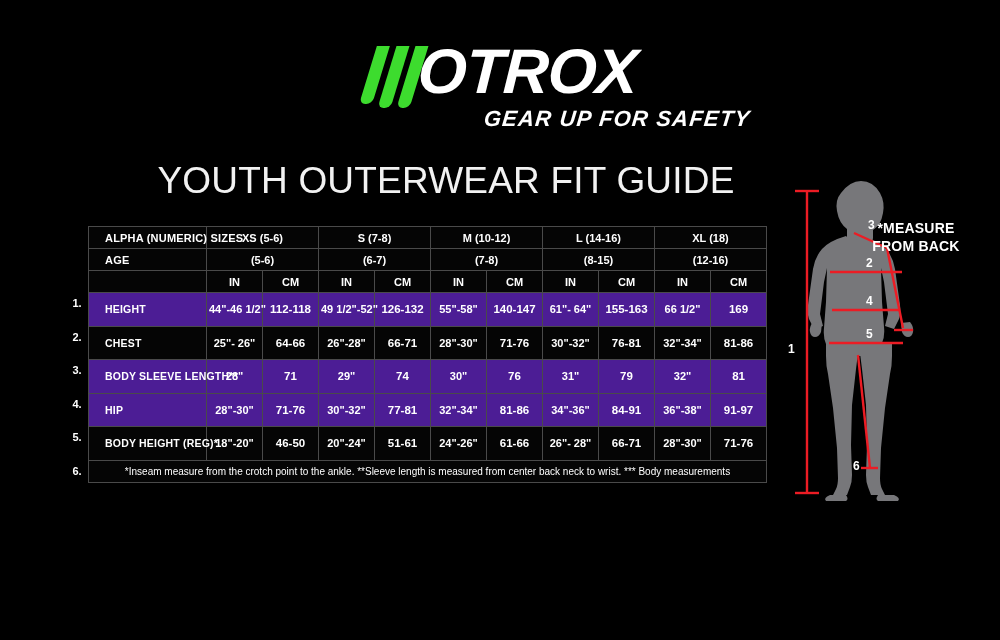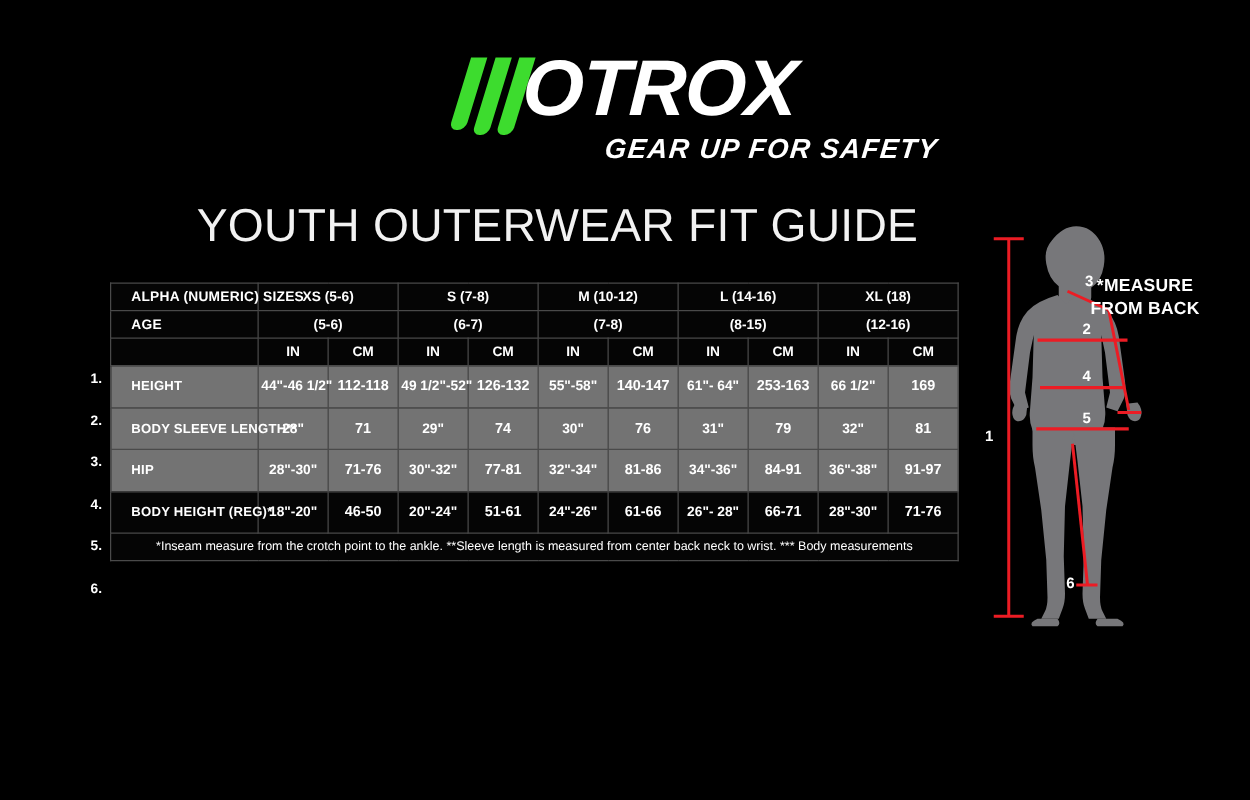--- a/index.html
+++ b/index.html
@@ -100,21 +100,21 @@
     background: #050505;
     white-space: nowrap;
   }
   td.label-col {
     text-align: left;
     padding-left: 16px;
     font-size: 10.5px;
     letter-spacing: 0.2px;
   }
   td.cm-val { font-weight: bold; font-size: 11.5px; }
-  tr.shade td { background: #737373; }
+  tr.shade td { background: #4c1d95; }
   tr.data-row td { height: 33.5px; }
   tr.hdr td { font-size: 11px; }
   td.empty-head { background: #050505; }
   #footnote-cell {
     text-align: center;
     font-size: 10px;
     font-weight: normal;
     height: 22px;
     color: #ffffff;
     margin-left: 21px;
@@ -233,25 +233,38 @@
 
       <tr class="data-row shade">
         <td class="label-col">HEIGHT</td>
         <td>44"-46 1/2"</td>
         <td class="cm-val">112-118</td>
         <td>49 1/2"-52"</td>
         <td class="cm-val">126-132</td>
         <td>55"-58"</td>
         <td class="cm-val">140-147</td>
         <td>61"- 64"</td>
-        <td class="cm-val">253-163</td>
+        <td class="cm-val">155-163</td>
         <td>66 1/2"</td>
         <td class="cm-val">169</td>
       </tr>
 
+      <tr class="data-row">
+        <td class="label-col">CHEST</td>
+        <td>25"- 26"</td>
+        <td class="cm-val">64-66</td>
+        <td>26"-28"</td>
+        <td class="cm-val">66-71</td>
+        <td>28"-30"</td>
+        <td class="cm-val">71-76</td>
+        <td>30"-32"</td>
+        <td class="cm-val">76-81</td>
+        <td>32"-34"</td>
+        <td class="cm-val">81-86</td>
+      </tr>
 
       <tr class="data-row shade">
         <td class="label-col">BODY SLEEVE LENGTH**</td>
         <td>28"</td>
         <td class="cm-val">71</td>
         <td>29"</td>
         <td class="cm-val">74</td>
         <td>30"</td>
         <td class="cm-val">76</td>
         <td>31"</td>

